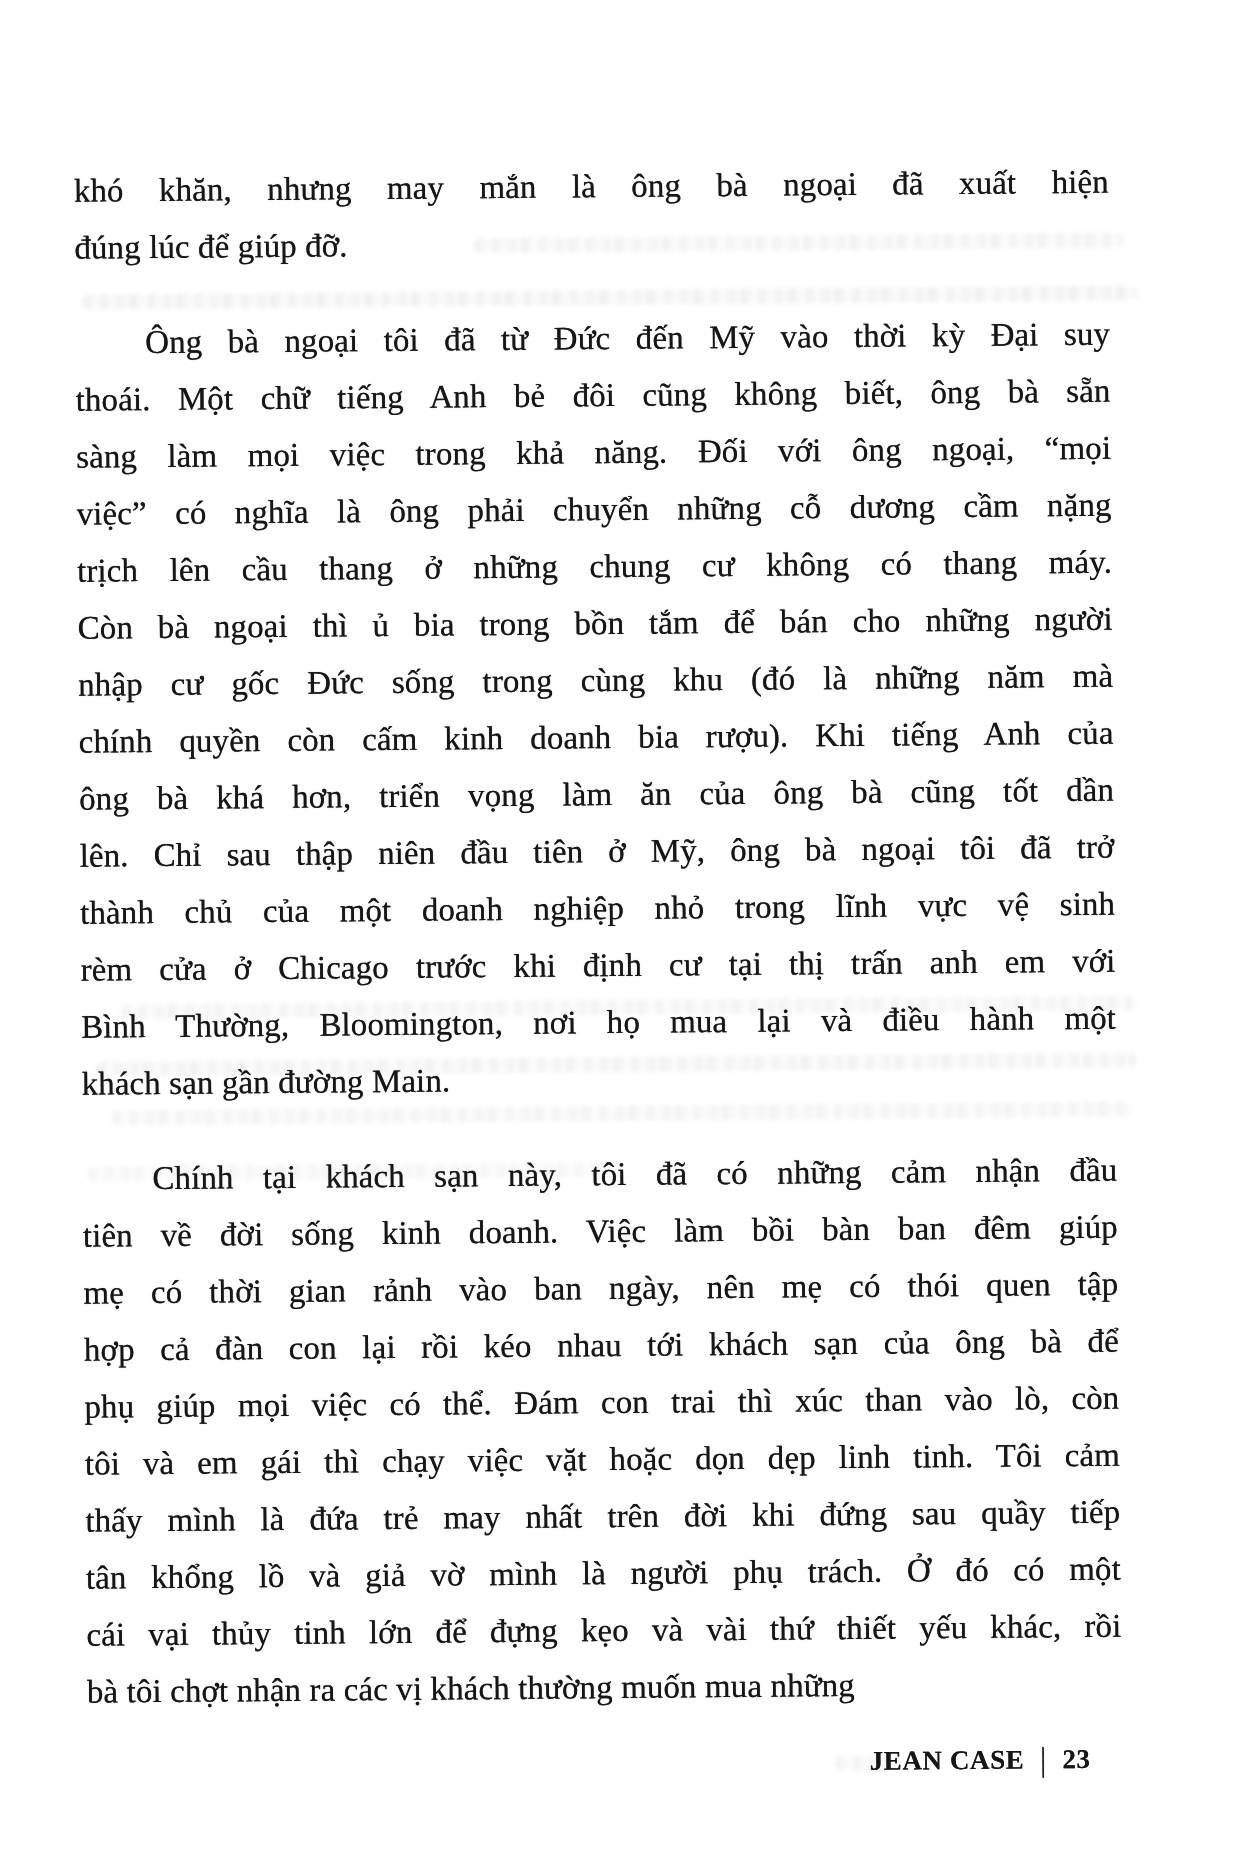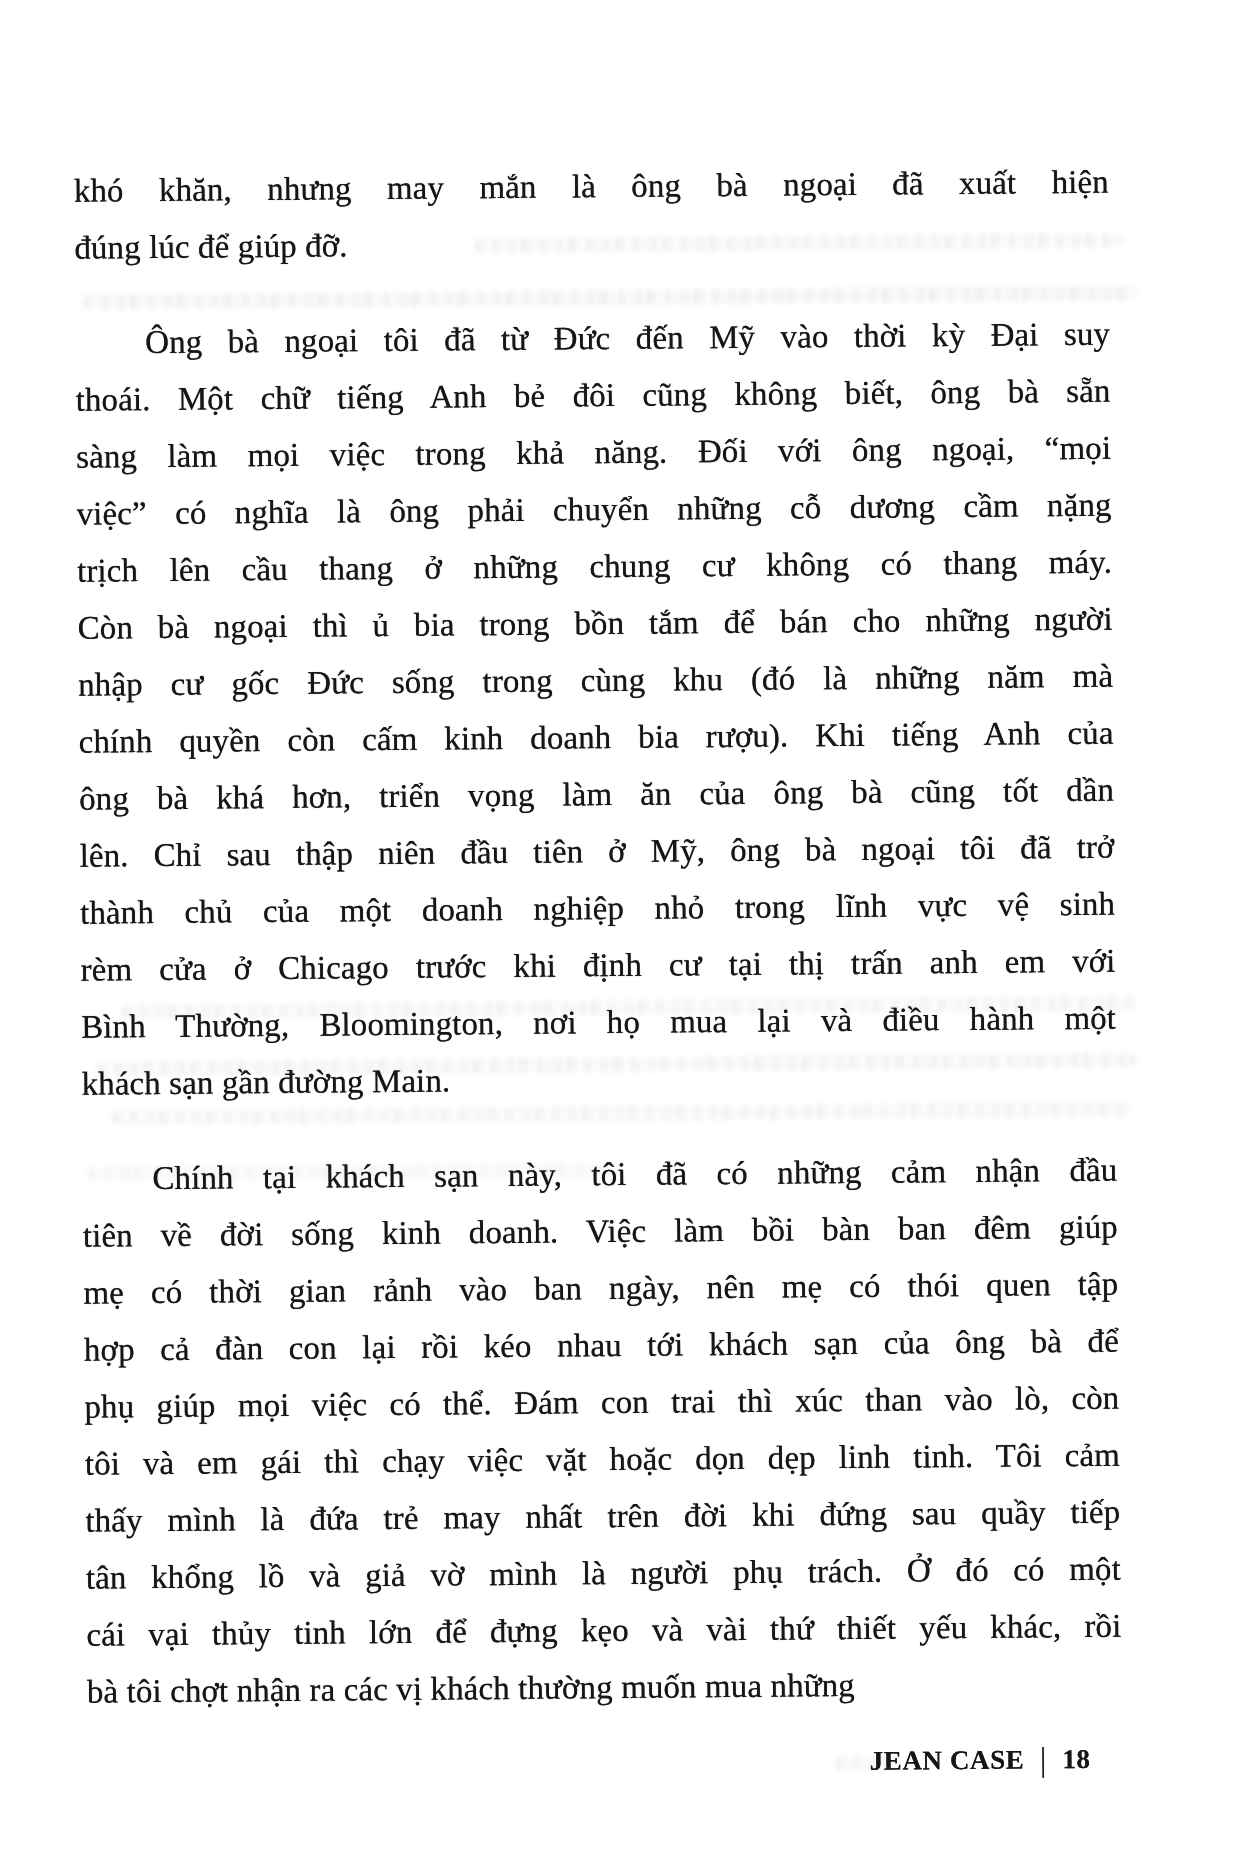--- a/index.html
+++ b/index.html
@@ -119,17 +119,17 @@
           <div class="line">phụ giúp mọi việc có thể. Đám con trai thì xúc than vào lò, còn</div>
           <div class="line">tôi và em gái thì chạy việc vặt hoặc dọn dẹp linh tinh. Tôi cảm</div>
           <div class="line">thấy mình là đứa trẻ may nhất trên đời khi đứng sau quầy tiếp</div>
           <div class="line">tân khổng lồ và giả vờ mình là người phụ trách. Ở đó có một</div>
           <div class="line">cái vại thủy tinh lớn để đựng kẹo và vài thứ thiết yếu khác, rồi</div>
           <div class="line last">bà tôi chợt nhận ra các vị khách thường muốn mua những</div>
         </div>
       </div>
 
     <div class="footer">
-      <span>JEAN CASE</span><span class="sep">|</span><span>18</span>
+      <span>JEAN CASE</span><span class="sep">|</span><span>23</span>
     </div>
 
   </div>
 </div>
 
 </body></html>

